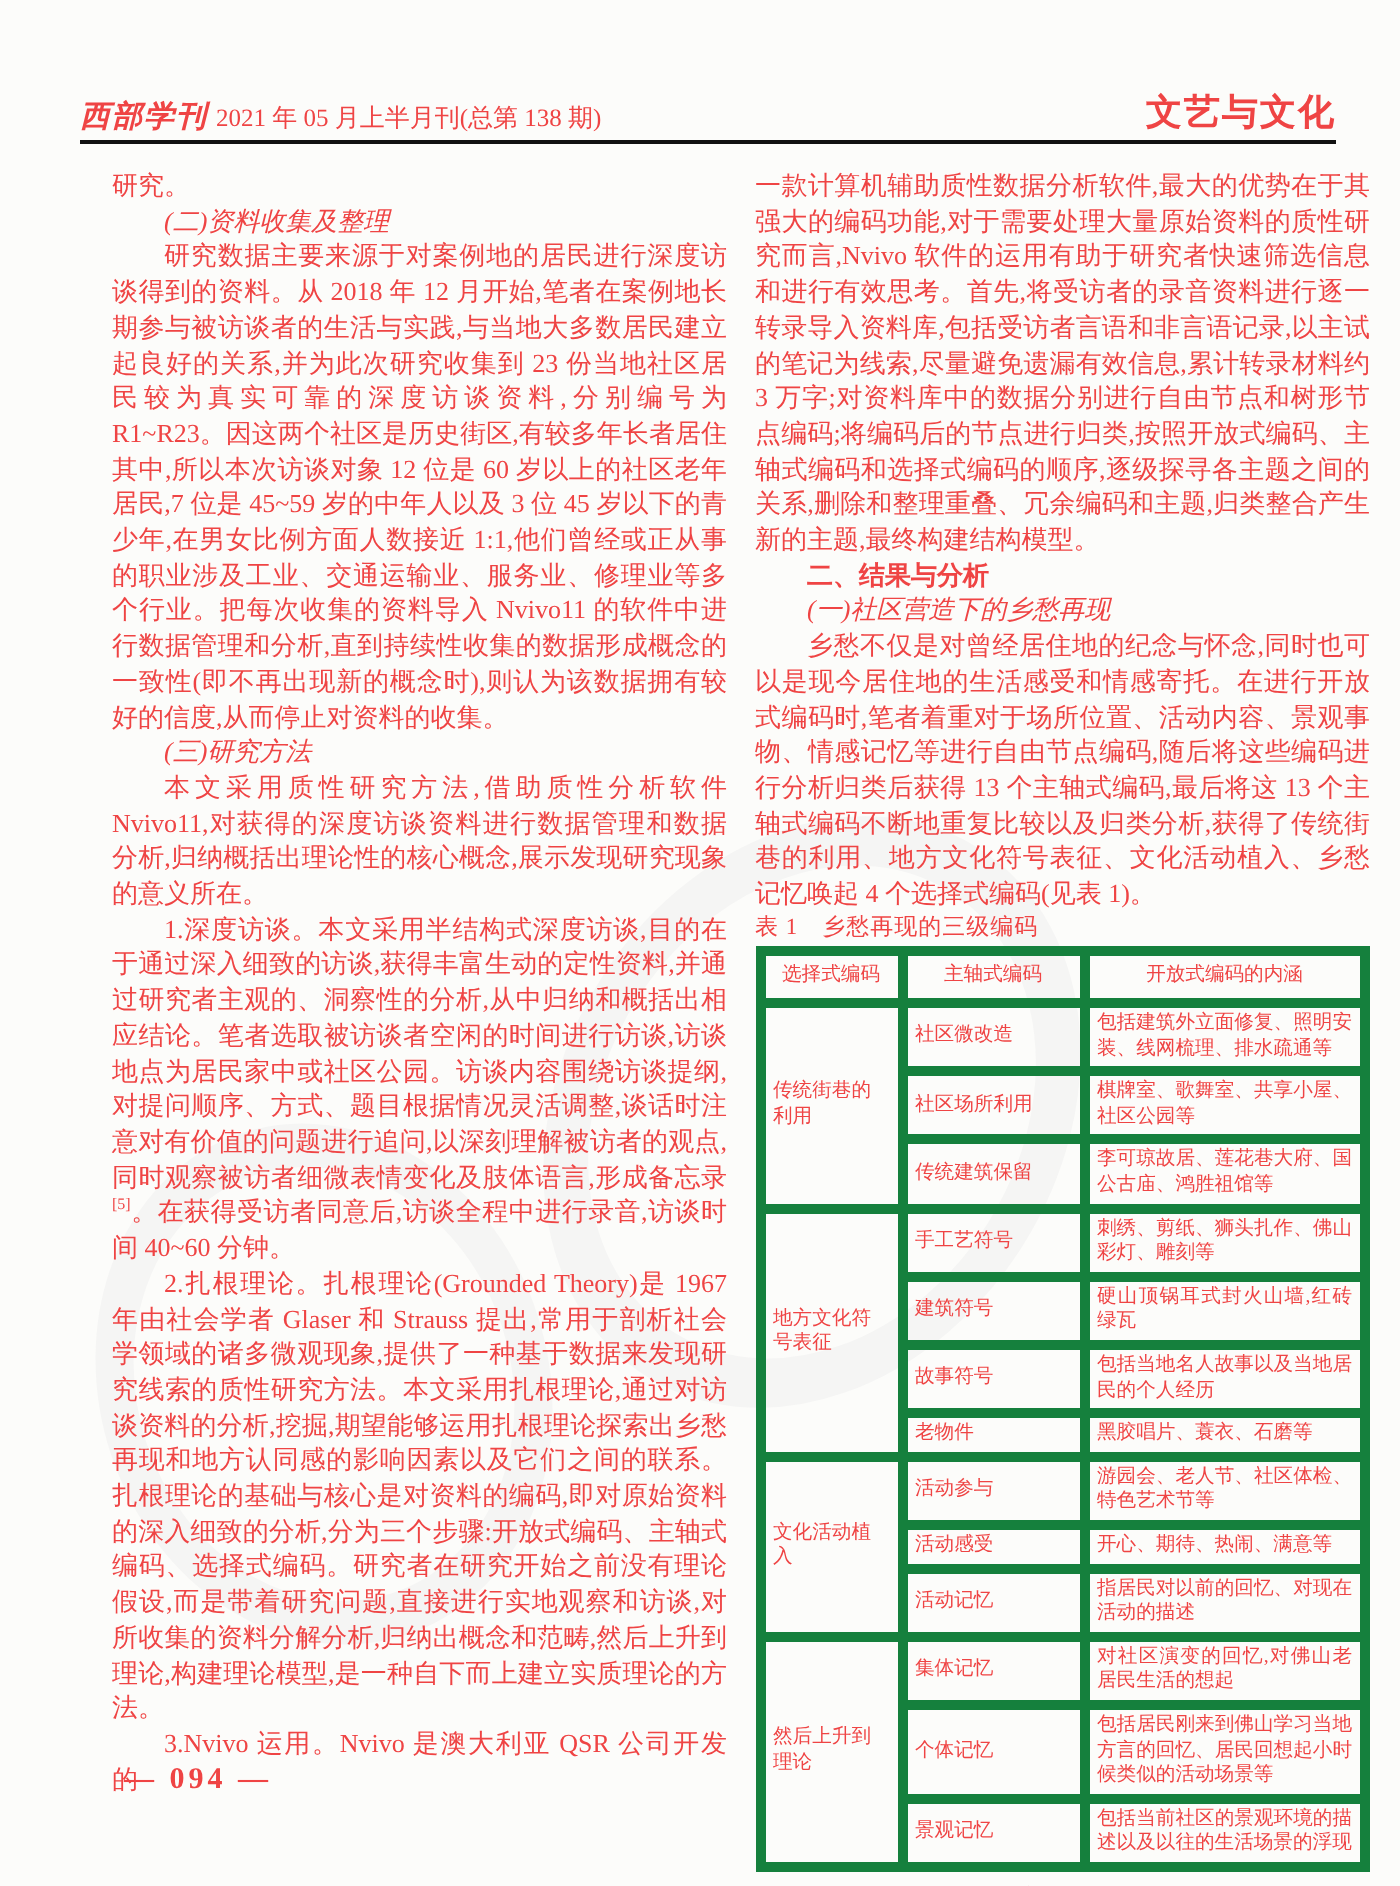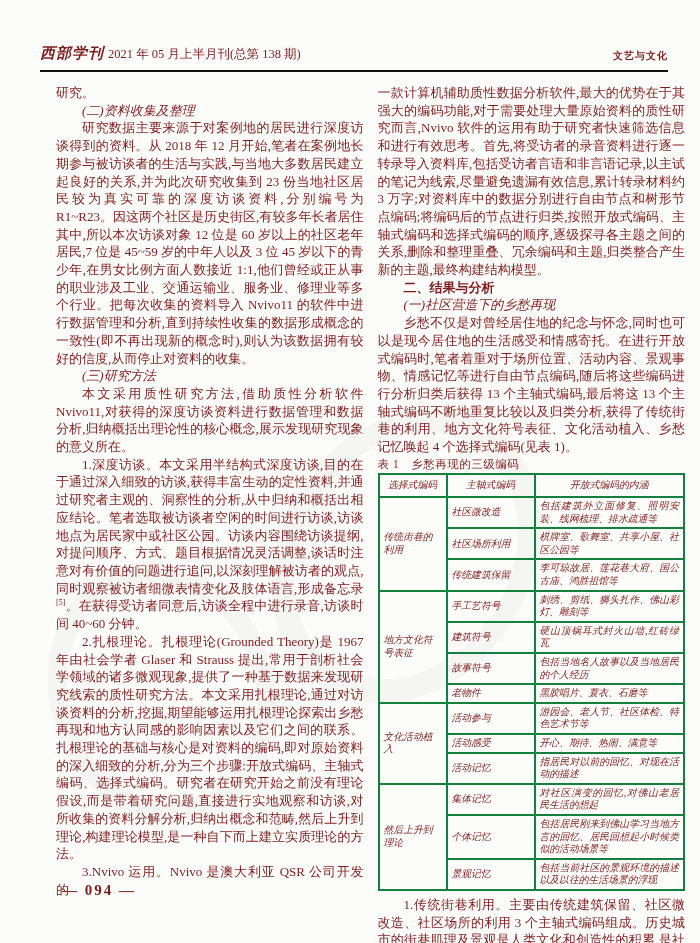--- a/index.html
+++ b/index.html
@@ -3,34 +3,34 @@
 <meta charset="utf-8">
 <style>
   html,body{margin:0;padding:0;background:#e8e8e6;}
   .page{
     position:relative;
     width:700px;height:943px;
     margin:0 auto;
     background:#fcfcfa;
     overflow:hidden;
     font-family:"Liberation Serif","DejaVu Serif",serif;
-    color:#7f1d1d;
+    color:#ef4444;
   }
   
   .page-header{
     position:absolute;top:44px;left:40px;right:32px;
     display:flex;justify-content:space-between;align-items:flex-end;
     font-size:12.5px;
   }
   .journal-name{
     font-weight:bold;font-style:italic;font-size:15px;letter-spacing:1px;
     margin-right:4px;
   }
   .issue-info{font-size:12.5px;}
-  .section-name{font-weight:bold;font-size:10px;letter-spacing:1px;}
+  .section-name{font-weight:bold;font-size:18px;letter-spacing:1px;}
   .header-rule{
     position:absolute;top:70px;left:40px;right:32px;
     border-top:2px solid #111;
   }
   
   .watermark{position:absolute;opacity:.045;pointer-events:none;}
   .wm1{top:400px;left:250px;width:260px;height:260px;border:26px solid #567;border-radius:50%;transform:rotate(32deg) scaleX(.8);}
   .wm2{top:560px;left:30px;width:220px;height:220px;border:22px solid #567;border-radius:50%;transform:rotate(-18deg) scaleX(.85);}
   
   .columns{
@@ -47,21 +47,21 @@
   
   .table-caption{
     text-align:left;font-weight:normal;font-size:11.5px;
     margin:3px 0 4px 0;text-indent:0;letter-spacing:.5px;
   }
   table.coding{
     border-collapse:collapse;width:100%;
     font-size:9.8px;line-height:12.6px;text-align:left;
   }
   table.coding th,table.coding td{
-    border:2px solid #15803d;padding:2px 4px;vertical-align:middle;font-style:italic;
+    border:5px solid #15803d;padding:2px 4px;vertical-align:middle;
   }
   table.coding{border:1.5px solid #1a1a1a;}
   table.coding thead th{text-align:center;font-weight:normal;padding:4px 2px;}
   td.group-cell{text-align:left;width:58px;padding:2px 2px;}
   td.axial-cell{text-align:left;width:78px;white-space:nowrap;}
   td.content-cell{text-align:justify;}
   tbody.group{border-top:1.5px solid #1a1a1a;}
   
   .page-footer{
     position:absolute;left:62px;bottom:44px;

